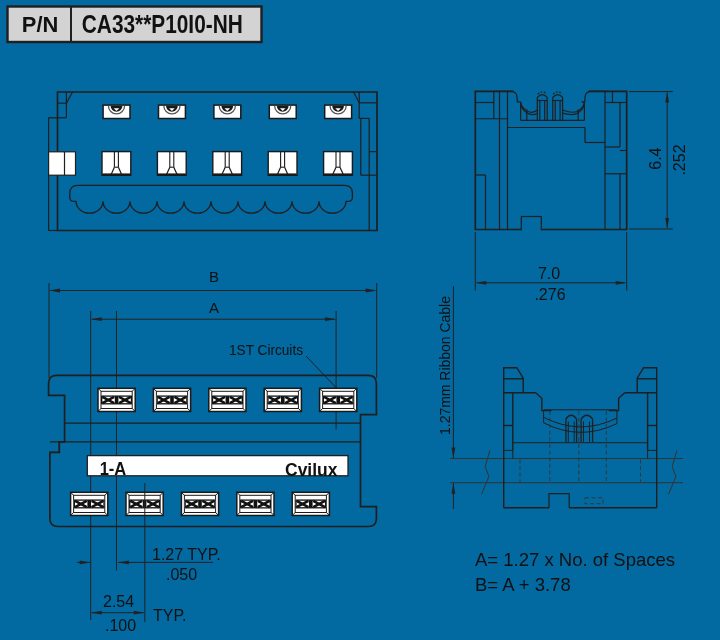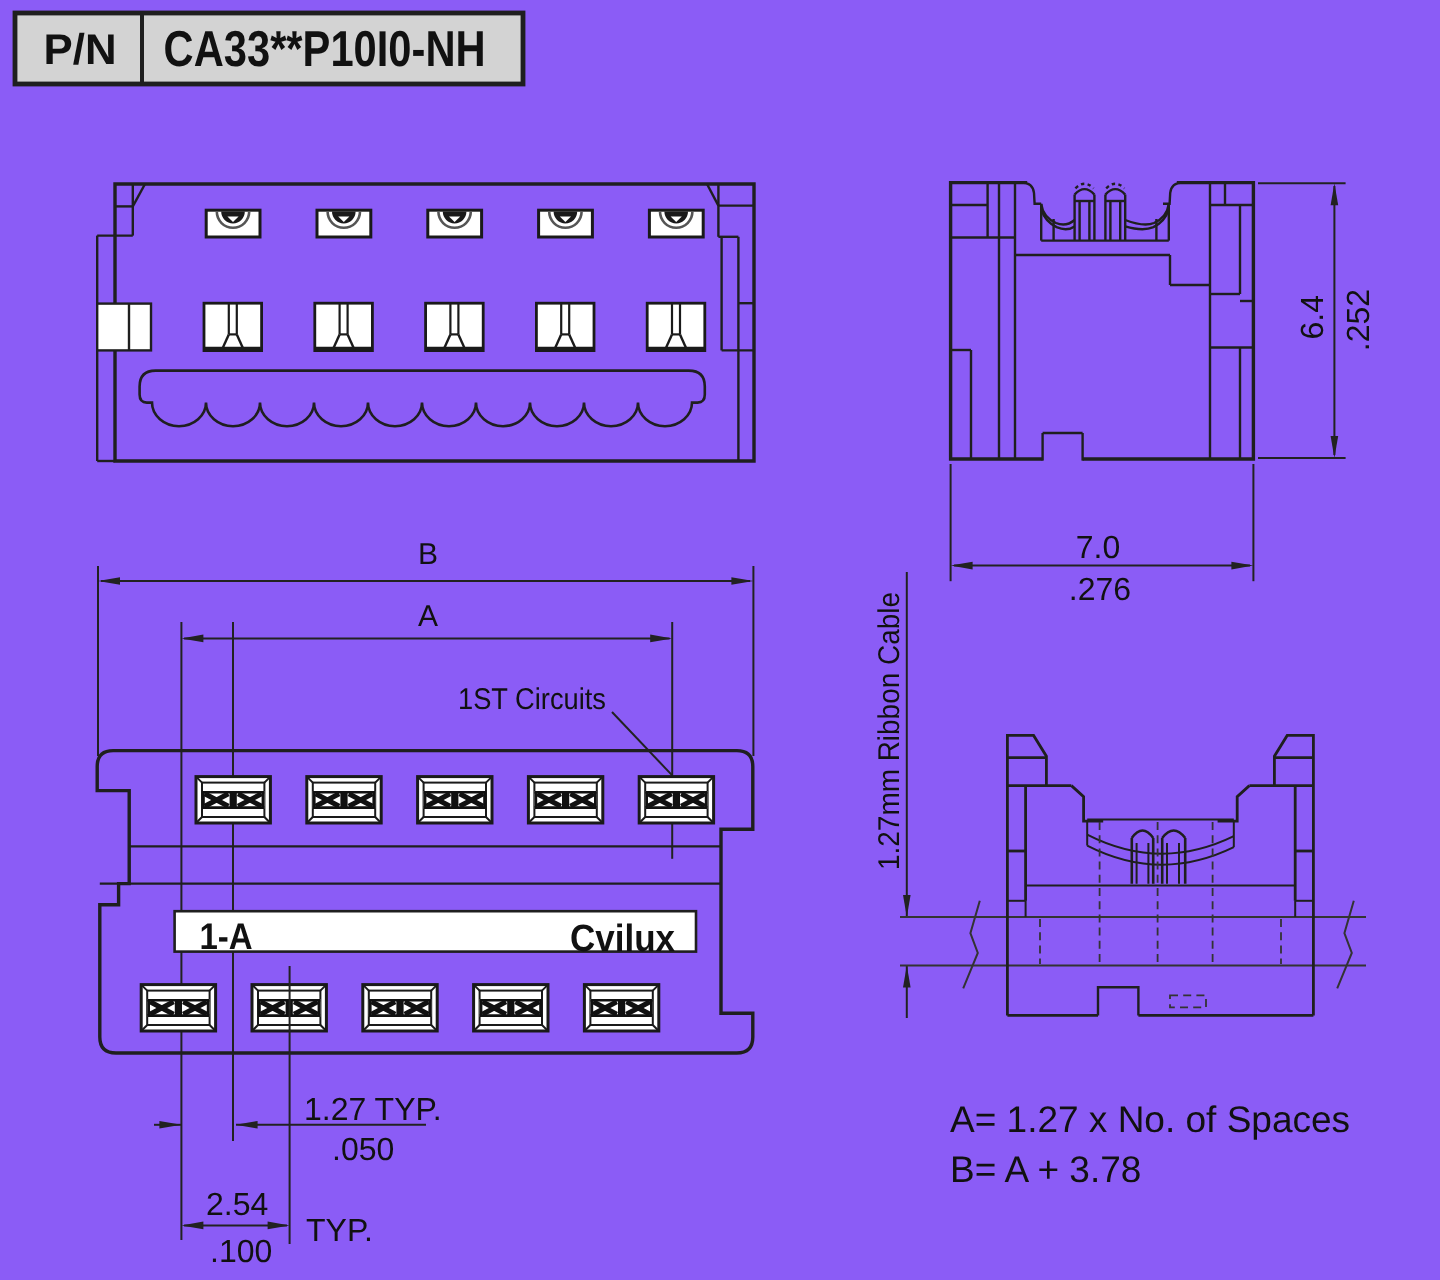--- a/index.html
+++ b/index.html
@@ -1,16 +1,16 @@
 <!DOCTYPE html>
 <html><head>
 <meta charset="utf-8">
 <style>
 html,body{margin:0;padding:0;background:#fff;}
-#page{position:relative;width:720px;height:640px;background:#8b5cf6;font-family:"Liberation Sans",sans-serif;}
+#page{position:relative;width:720px;height:640px;background:#0369a1;font-family:"Liberation Sans",sans-serif;}
 svg{position:absolute;top:0;left:0;transform:translateZ(0);}
 text{font-family:"Liberation Sans",sans-serif;fill:#111;}
 </style>
 </head>
 <body>
 <div id="page">
 <svg width="720" height="640" viewBox="0 0 720 640">
 <defs>
 
 <g id="xcell">

